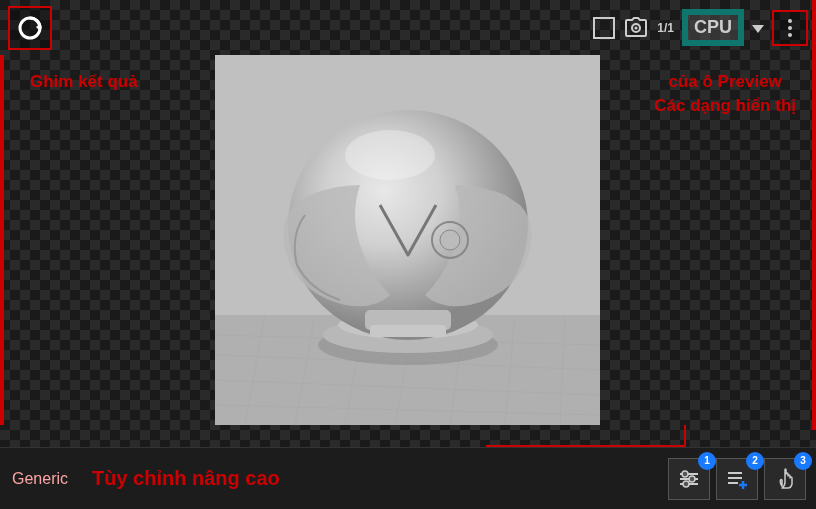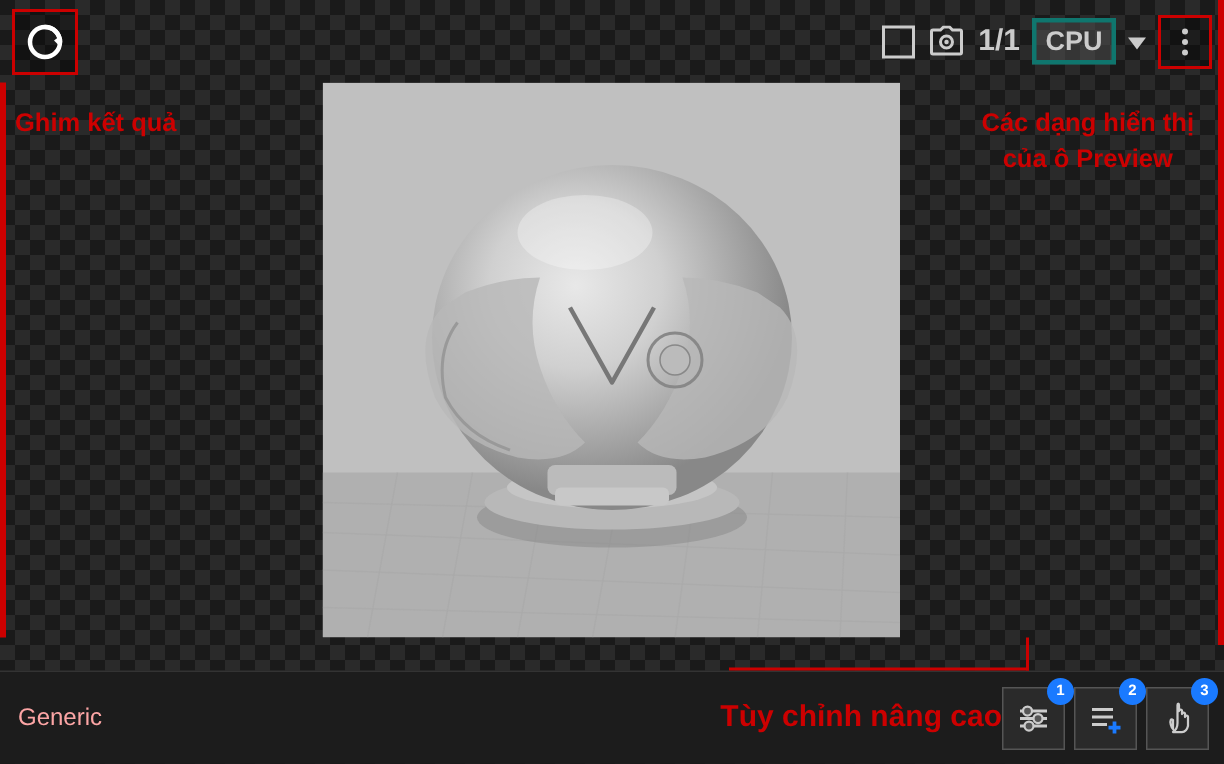--- a/index.html
+++ b/index.html
@@ -64,31 +64,31 @@
       background: transparent;
     }
 
     .camera-icon {
       color: #cccccc;
       font-size: 20px;
     }
 
     .fraction-text {
       color: #cccccc;
-      font-size: 20px;
+      font-size: 12px;
       font-weight: bold;
     }
 
     .cpu-badge {
       color: #cccccc;
       font-size: 18px;
       font-weight: bold;
       background: rgba(80,80,80,0.5);
       padding: 2px 6px;
-      border: 3px solid #0f766e;
+      border: 6px solid #0f766e;
     }
 
     .three-dots {
       width: 36px;
       height: 36px;
       border: 2px solid #cc0000;
       background: rgba(0,0,0,0.3);
       display: flex;
       flex-direction: column;
       align-items: center;
@@ -107,20 +107,21 @@
     
     .label-left {
       position: absolute;
       left: 10px;
       top: 70px;
       color: #cc0000;
       font-size: 17px;
       font-weight: bold;
       line-height: 1.4;
       z-index: 10;
+      padding-left: 20px;
     }
 
     .label-right {
       position: absolute;
       right: 20px;
       top: 70px;
       color: #cc0000;
       font-size: 17px;
       font-weight: bold;
       line-height: 1.4;
@@ -198,21 +199,21 @@
     .generic-label {
       color: #fca5a5;
       font-size: 16px;
       font-weight: normal;
       margin-left: 12px;
       min-width: 80px;
     }
 
     .advanced-label {
       flex: 1;
-      text-align: right;
+      text-align: left;
       color: #cc0000;
       font-size: 20px;
       font-weight: bold;
     }
 
     .bottom-icons {
       display: flex;
       align-items: center;
       gap: 6px;
       margin-right: 10px;
@@ -320,22 +321,22 @@
       <span></span>
     </div>
   </div>
 </div>
 
 <div class="label-left">
   <div>Ghim kết quả</div>
 </div>
 
 <div class="label-right">
+  <div>của ô Preview</div>
   <div>Các dạng hiển thị</div>
-  <div>của ô Preview</div>
 </div>
 
 <div class="preview-area">
   <svg class="render-canvas" viewBox="0 0 385 370" xmlns="http://www.w3.org/2000/svg">
 
     <rect width="385" height="370" fill="#c0c0c0"></rect>
 
     <rect x="0" y="260" width="385" height="110" fill="#b0b0b0"></rect>
 
     <line x1="50" y1="260" x2="30" y2="370" stroke="#aaaaaa" stroke-width="1" opacity="0.7"></line>

